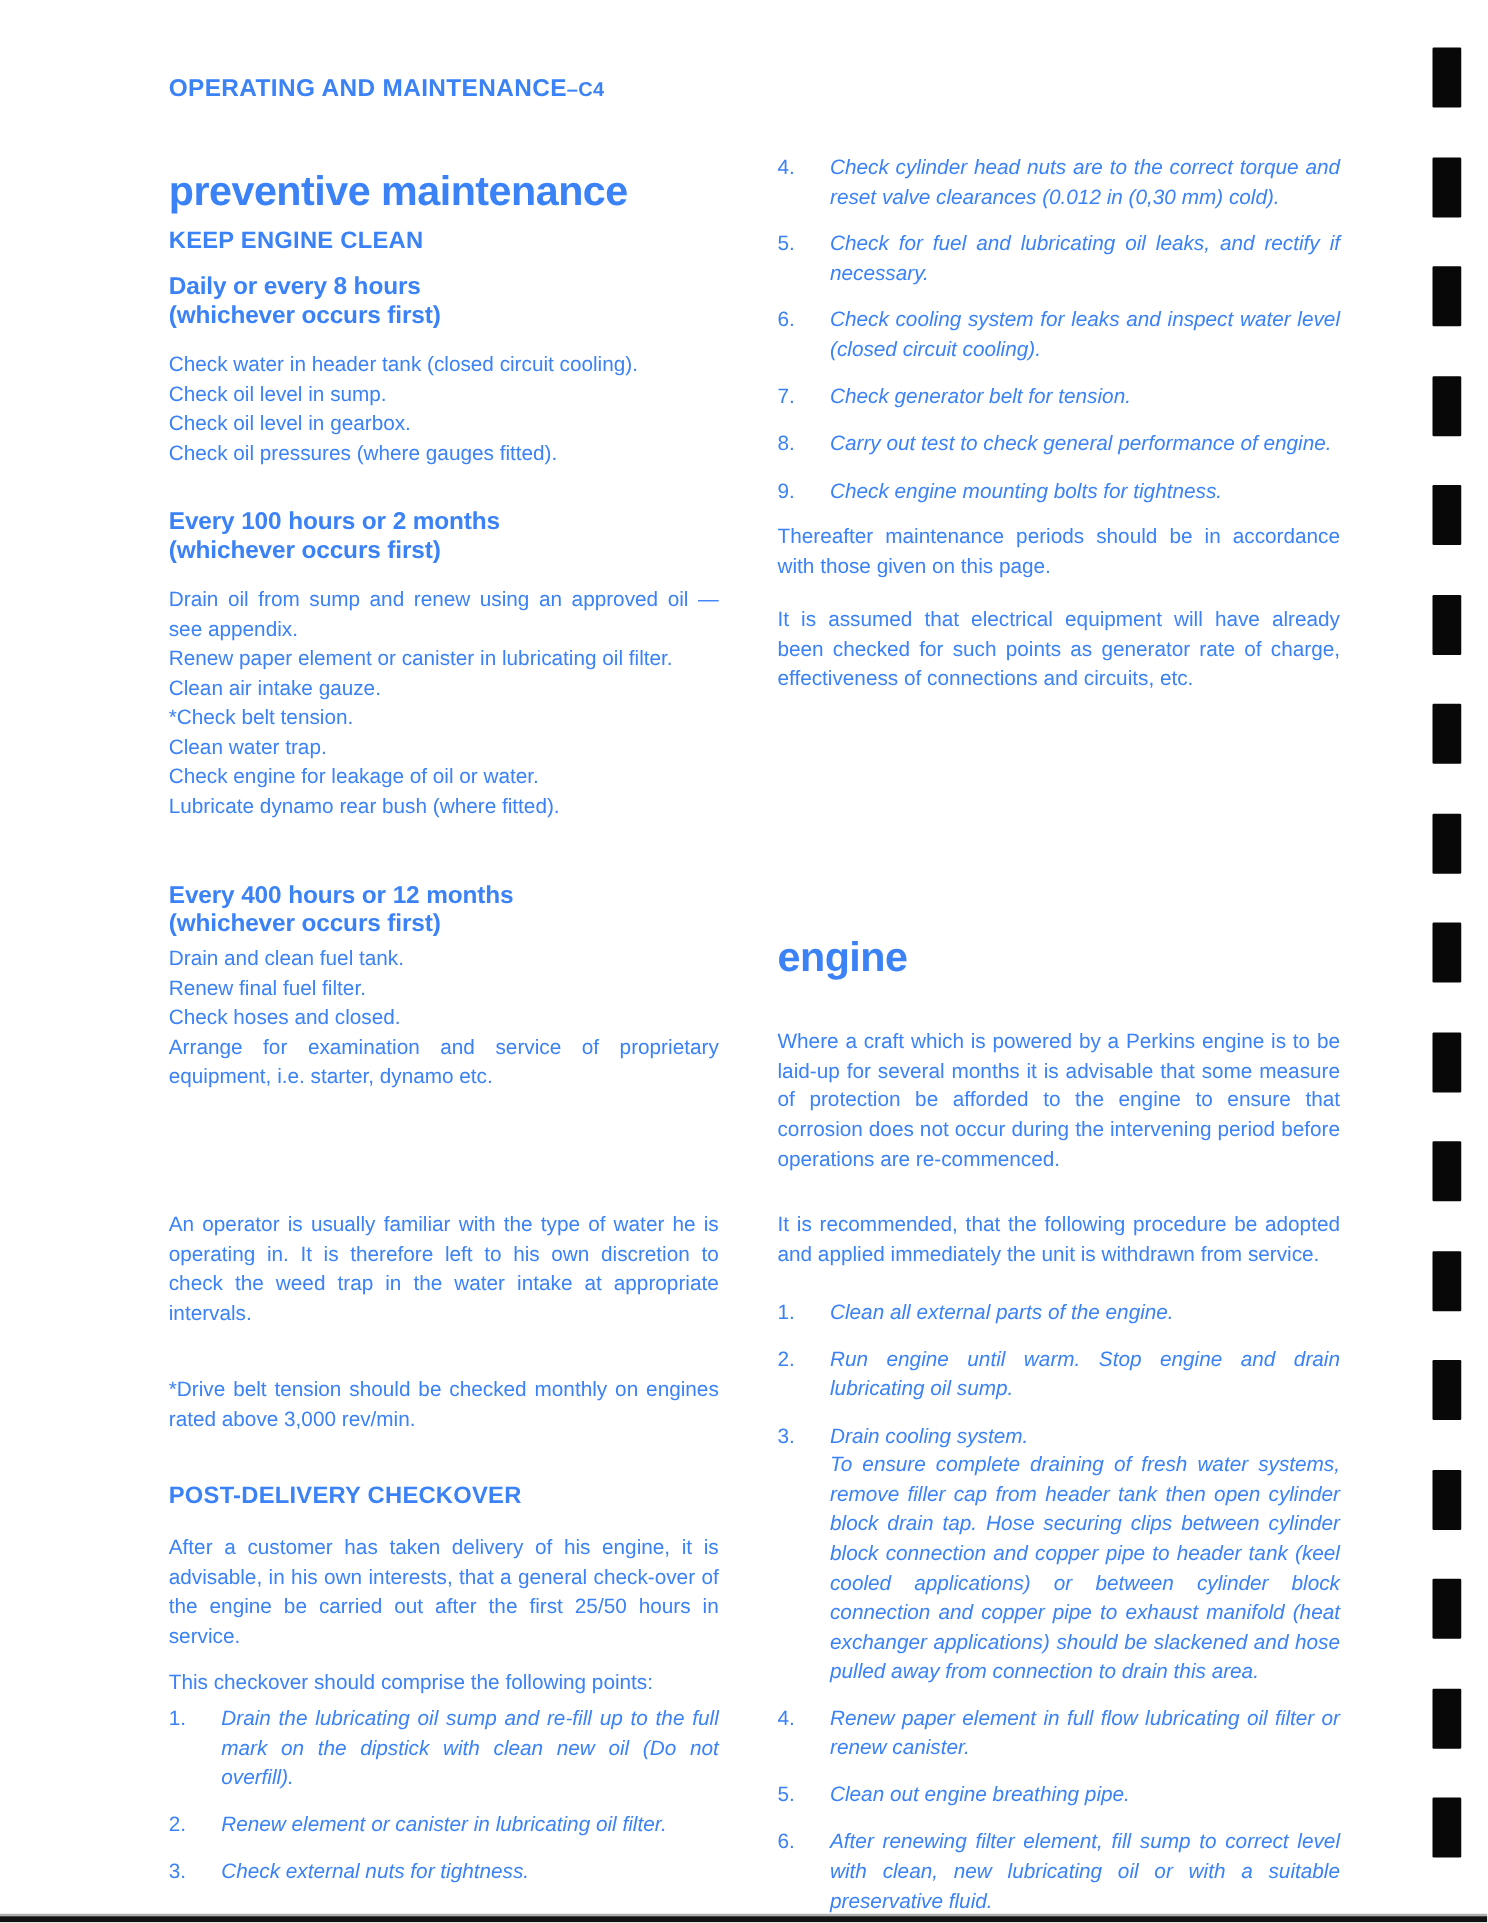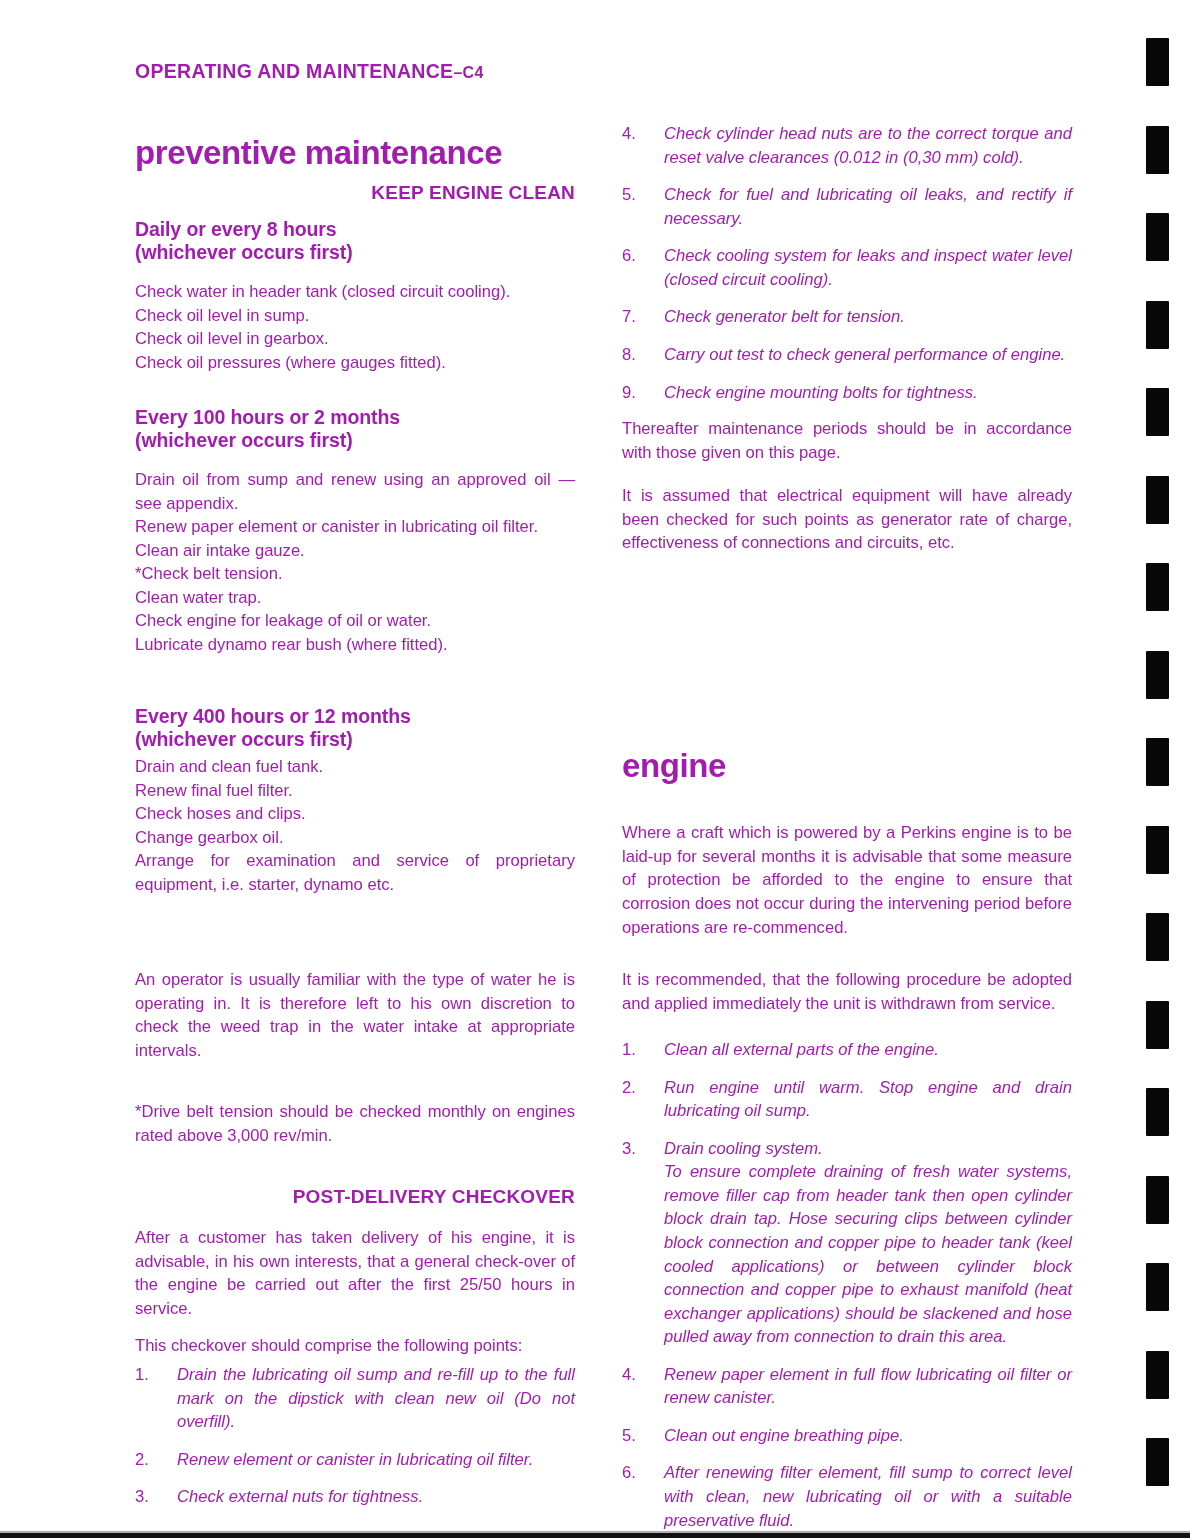--- a/index.html
+++ b/index.html
@@ -6,21 +6,21 @@
     margin: 0;
     padding: 0;
     background: #ffffff;
   }
   #page {
     position: relative;
     width: 1190px;
     height: 1538px;
     background: #ffffff;
     font-family: "Liberation Sans", sans-serif;
-    color: #a21caf;
+    color: #3b82f6;
     overflow: hidden;
   }
 
   
   .col {
     position: absolute;
     top: 0;
     width: 440px;
   }
   #col-left  { left: 135px; }
@@ -42,21 +42,20 @@
     font-weight: bold;
     letter-spacing: -0.4px;
     margin: 0;
     line-height: 1.08;
   }
   h2.caps {
     font-size: 19px;
     font-weight: bold;
     letter-spacing: 0.2px;
     margin: 0;
-    text-align: right;
   }
   h3.sub {
     font-size: 19.5px;
     font-weight: bold;
     margin: 0;
     line-height: 1.18;
     letter-spacing: -0.1px;
   }
 
   
@@ -186,22 +185,21 @@
     </div>
 
     <div class="blk" style="top:705px;">
       <h3 class="sub">
         <span>Every 400 hours or 12 months</span><br>
         <span>(whichever occurs first)</span>
       </h3>
       <ul class="plainlist" style="margin-top:4px;">
         <li class="nojust">Drain and clean fuel tank.</li>
         <li class="nojust">Renew final fuel filter.</li>
-        <li class="nojust">Check hoses and clips.</li>
-        <li class="nojust">Change gearbox oil.</li>
+        <li class="nojust">Check hoses and closed.</li>
         <li>Arrange for examination and service of proprietary equipment, i.e. starter, dynamo etc.</li>
       </ul>
     </div>
 
     <p class="para blk" style="top:968px;">An operator is usually familiar with the type of water he is operating in. It is therefore left to his own discretion to check the weed trap in the water intake at appropriate intervals.</p>
 
     <p class="para blk" style="top:1100px;">*Drive belt tension should be checked monthly on engines rated above 3,000 rev/min.</p>
 
     <div class="blk" style="top:1186px;">
       <h2 class="caps">POST-DELIVERY CHECKOVER</h2>

